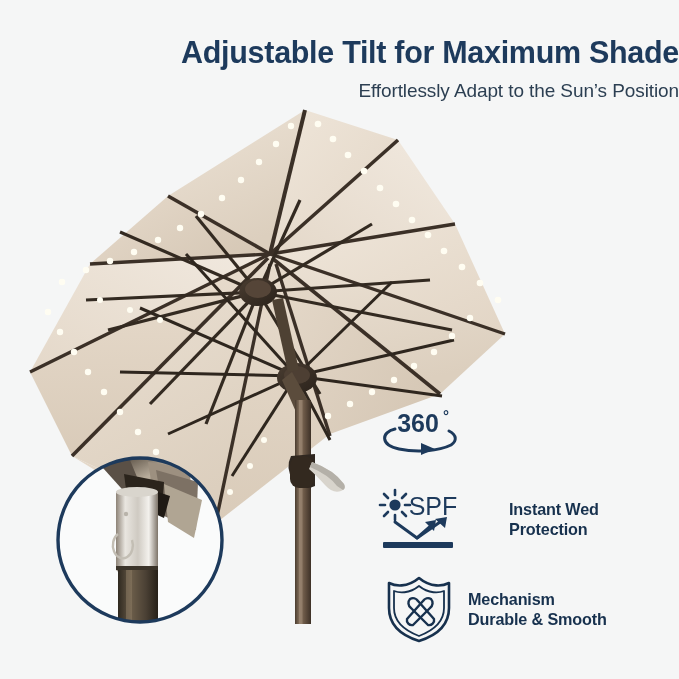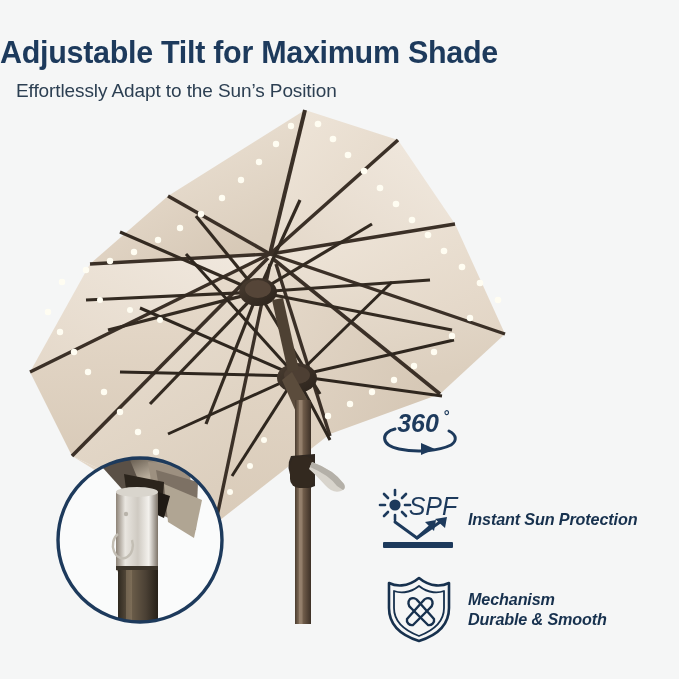--- a/index.html
+++ b/index.html
@@ -5,21 +5,21 @@
   html,body{margin:0;padding:0;}
   body{
     width:679px;height:679px;overflow:hidden;
     background:#f5f6f6;
     font-family:"Liberation Sans", sans-serif;
     position:relative;
   }
   #stage{position:absolute;left:0;top:0;width:679px;height:679px;}
 
   
-  .hdr{position:absolute;left:0;top:0;width:679px;text-align:left;}
+  .hdr{position:absolute;left:0;top:0;width:679px;text-align:right;}
   .title{
     margin:0;padding-top:36px;
     font-size:30.5px;font-weight:bold;color:#1d3a5c;
     letter-spacing:-0.3px;line-height:1.05;
   }
   .subtitle{
     margin:0;padding-top:12px;
     font-size:19px;font-weight:normal;color:#2c3f52;
     letter-spacing:-0.1px;
     padding-left:16px;
@@ -31,34 +31,33 @@
 
   
   .inset{position:absolute;left:52px;top:452px;width:176px;height:176px;}
   .inset svg{display:block;}
 
   
   .features{position:absolute;left:376px;top:398px;width:303px;}
   .feature{
     display:flex;align-items:center;
     margin-bottom:18px;
-    font-style:italic;
   }
   .f-icon{
     width:86px;min-width:86px;height:66px;
     display:flex;align-items:center;justify-content:center;
   }
   .f-icon svg{display:block;}
   .f-label{
     font-size:16.2px;font-weight:bold;color:#17314e;
     line-height:1.26;letter-spacing:-0.15px;
     padding-left:6px;
   }
   .f1{margin-bottom:22px;}
-  .f2{margin-bottom:24px;}
+  .f2{margin-bottom:24px;gap:41px;}
 </style>
 </head>
 <body>
 
 <div id="stage">
 
   <div class="hdr">
     <h1 class="title">Adjustable Tilt for Maximum Shade</h1>
     <p class="subtitle">Effortlessly Adapt to the Sun’s Position</p>
   </div>
@@ -331,21 +330,21 @@
           <g fill="none" stroke="#1d3a5c" stroke-width="3" stroke-linecap="round" stroke-linejoin="round">
             <path d="M18,36 L40,52 L56,38"></path>
             <path d="M40,52 L66,34"></path>
           </g>
           <path d="M48,36 L59,34 L57,45 Z" fill="#1d3a5c"></path>
           <path d="M58,33 L70,31 L68,42 Z" fill="#1d3a5c"></path>
           <rect x="6" y="56" width="70" height="6" rx="1" fill="#1d3a5c"></rect>
         </svg>
       </div>
       <div class="f-label">
-        <div>Instant Sun Protection</div>
+        <div>Instant Wed Protection</div>
       </div>
     </div>
 
     <div class="feature">
       <div class="f-icon">
         <svg width="84" height="70" viewBox="0 0 84 70">
           <path d="M42,4 C54,14 66,12 72,9 L72,34 C72,52 58,62 42,67 C26,62 12,52 12,34 L12,9 C18,12 30,14 42,4 Z" fill="none" stroke="#17314e" stroke-width="2.6" stroke-linejoin="round"></path>
           <path d="M42,12 C52,20 62,19 67,17 L67,34 C67,49 55,57 42,62 C29,57 17,49 17,34 L17,17 C22,19 32,20 42,12 Z" fill="none" stroke="#17314e" stroke-width="1.8" stroke-linejoin="round"></path>
 
           <g fill="none" stroke="#17314e" stroke-width="2.4" stroke-linejoin="round" stroke-linecap="round">

